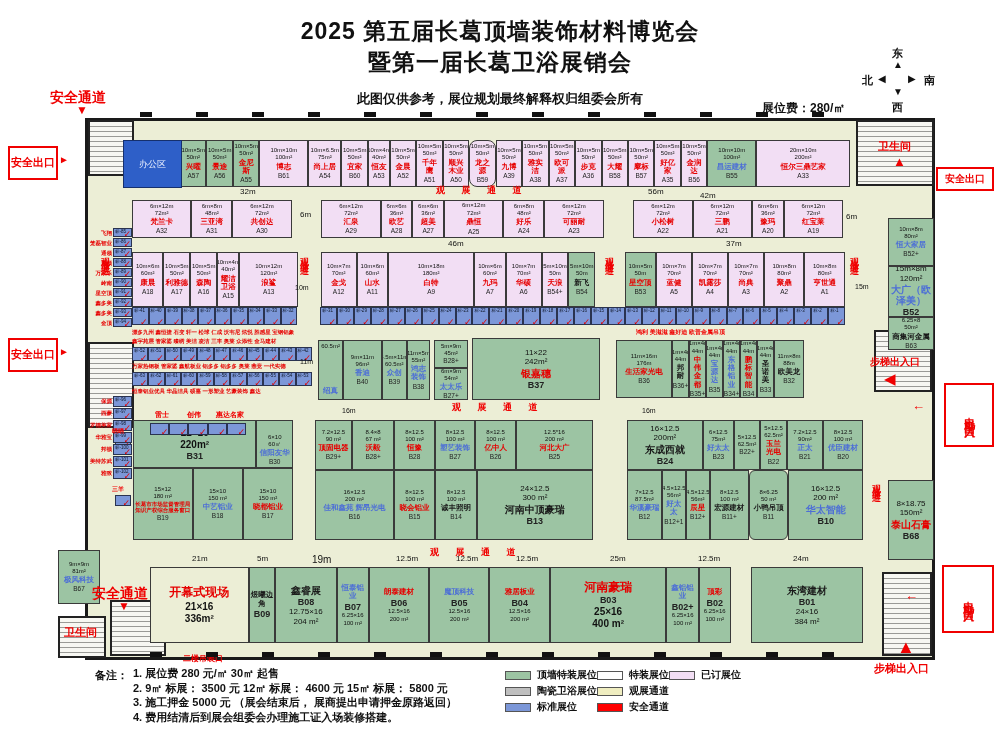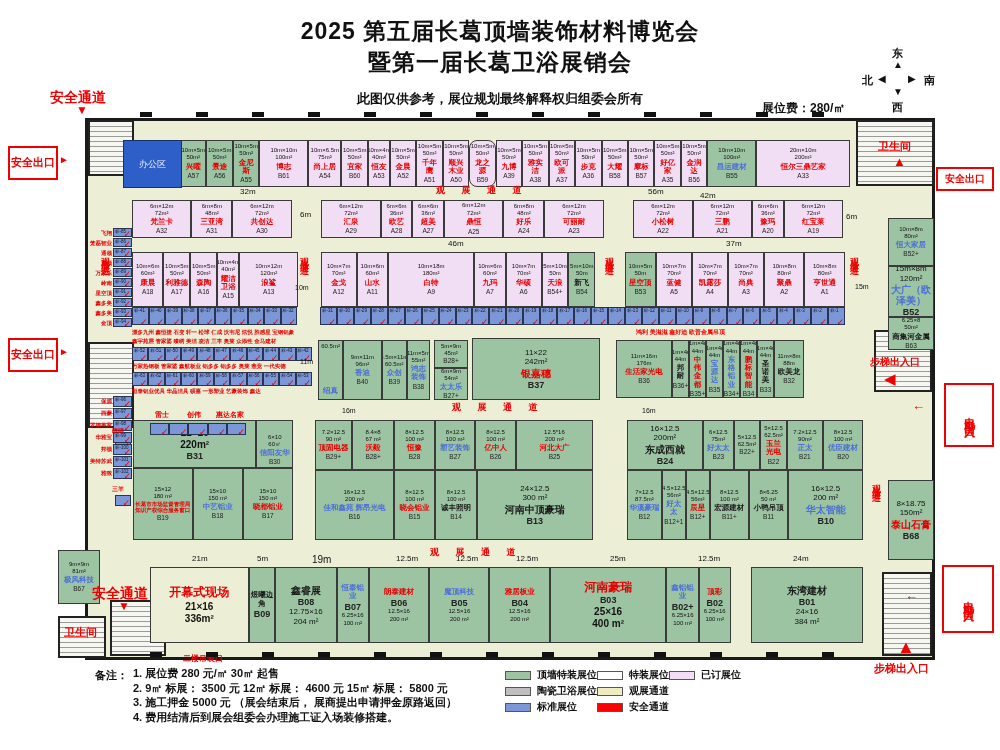--- a/index.html
+++ b/index.html
@@ -658,21 +658,21 @@
           <span class="ba">56m²</span>
           <span class="bn c-r">辰星</span>
           <span class="bi">B12+</span>
         </div>
         <div class="booth t-g" style="flex: 8 1 0px;">
           <span class="bd">8×12.5</span>
           <span class="ba">100 m²</span>
           <span class="bn c-k">宏源建材</span>
           <span class="bi">B11+</span>
         </div>
-        <div class="booth t-g" style="flex: 8 1 0px;">
+        <div class="booth t-g" style="flex: 8 1 0px; border-radius: 6px;">
           <span class="bd">8×6.25</span>
           <span class="ba">50 m²</span>
           <span class="bn c-k">小鸭吊顶</span>
           <span class="bi">B11</span>
         </div>
         <div class="booth t-g md" style="flex: 16 1 0px;">
           <span class="bd">16×12.5</span>
           <span class="ba">200 m²</span>
           <span class="bn c-u">华太智能</span>
           <span class="bi">B10</span>

